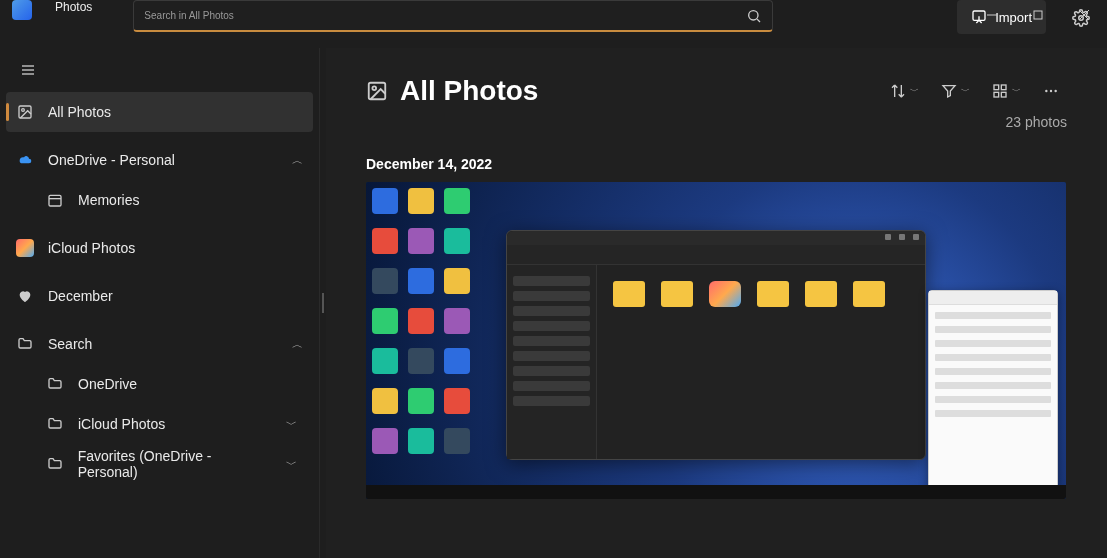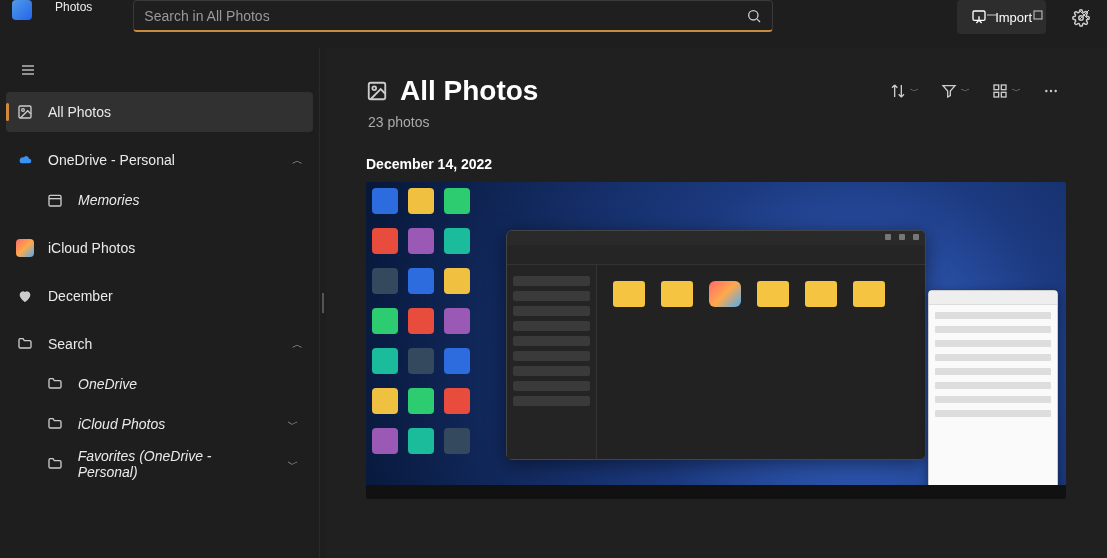--- a/index.html
+++ b/index.html
@@ -43,21 +43,21 @@
       display: flex;
       align-items: center;
       padding: 0 10px;
     }
     .search-input {
       flex: 1;
       background: transparent;
       border: none;
       outline: none;
       color: #a3a3a3;
-      font-size: 14px;
+      font-size: 10px;
     }
     .search-input::placeholder { color: #999; }
     .search-icon-btn {
       color: #ccc;
       display: flex;
       align-items: center;
       background: none;
       border: none;
       cursor: pointer;
     }
@@ -160,21 +160,21 @@
       border-radius: 2px;
     }
     .nav-item .chev {
       margin-left: auto;
       color: #aaa;
       font-size: 11px;
     }
     .nav-sub {
       padding-left: 30px;
     }
-    .nav-sub .nav-item { padding-left: 10px; font-style: italic; }
+    .nav-sub .nav-item { padding-left: 10px; }
     .nav-icon {
       width: 18px;
       height: 18px;
       display: flex;
       align-items: center;
       justify-content: center;
       color: #ccc;
     }
     .cloud-blue { color: #3a93f2; }
     .icloud-badge {
@@ -230,20 +230,21 @@
       display: flex;
       align-items: center;
       gap: 4px;
       border-radius: 4px;
     }
     .subtitle {
       color: #aaa;
       font-size: 14px;
       margin-top: 6px;
       margin-left: 2px;
+      text-align: right;
     }
     .date-header {
       font-size: 14px;
       font-weight: 600;
       margin-top: 26px;
       margin-bottom: 10px;
     }
     .thumb-row { display: flex; gap: 6px; }
     .thumb {
       width: 700px;

